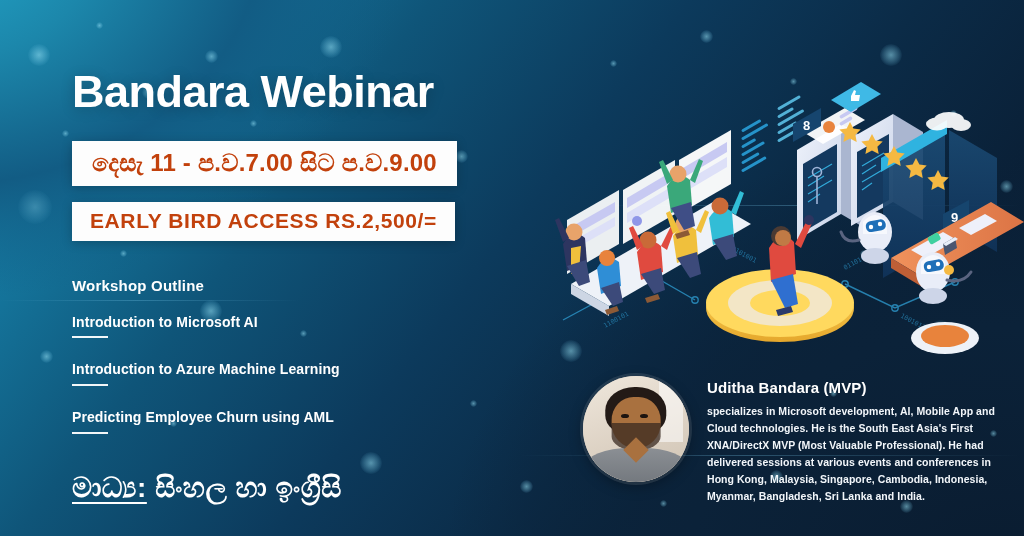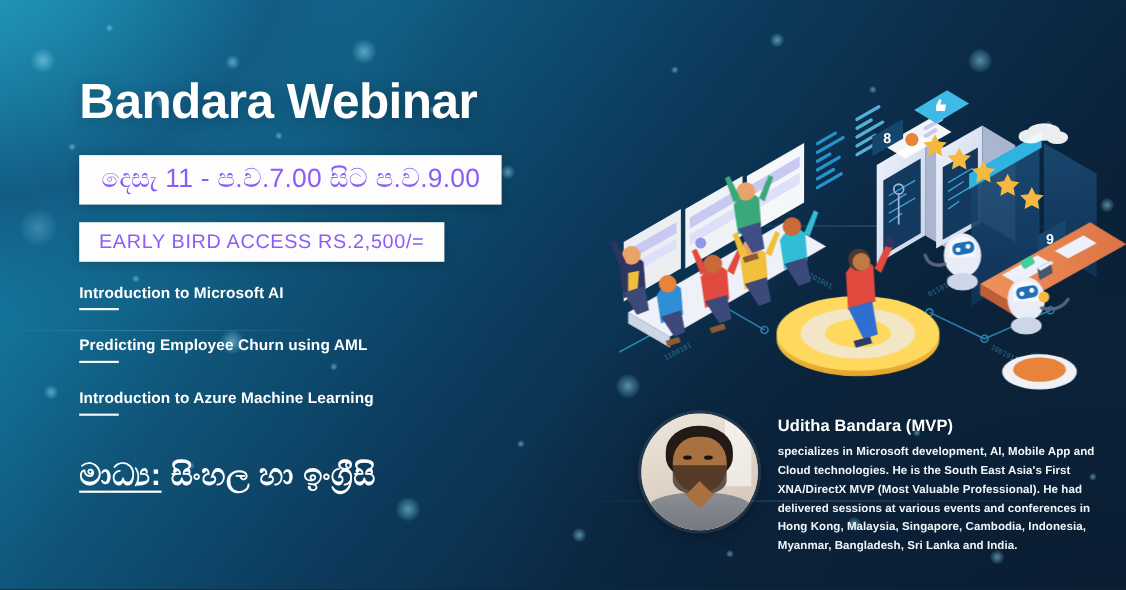--- a/index.html
+++ b/index.html
@@ -45,35 +45,35 @@
     font-weight:bold;
     line-height:1.17;
     letter-spacing:-0.5px;
     text-shadow:0 2px 14px rgba(0,0,0,.22);
   }
   .title .l2 { display:block; }
 
   .badge {
     display:inline-block;
     background:#fdfdfd;
-    color:#8b5cf6;
-    font-weight:normal;
+    color:#c2410c;
+    font-weight:bold;
     white-space:nowrap;
     box-shadow:0 2px 10px rgba(0,0,0,.22);
   }
   .badge-date {
     margin-top:22px;
     padding:8px 20px 9px 20px;
     font-size:24px;
     letter-spacing:.2px;
   }
   .badge-price {
     margin-top:16px;
     padding:7px 18px 8px 18px;
-    font-size:18px;
+    font-size:21px;
     letter-spacing:.6px;
   }
 
   .outline-heading {
     margin-top:36px;
     color:#ffffff;
     font-size:15px;
     font-weight:bold;
     letter-spacing:.2px;
   }
@@ -454,32 +454,33 @@
   <div class="left">
 
     <h1 class="title">
       <span class="l2">Bandara Webinar</span>
     </h1>
 
     <div class="badge badge-date">දෙසැ 11 - ප.ව.7.00 සිට ප.ව.9.00</div>
     <br>
     <div class="badge badge-price">EARLY BIRD ACCESS RS.2,500/=</div>
 
+    <div class="outline-heading">Workshop Outline</div>
 
     <div class="outline-list">
       <div class="outline-item">
         <div class="outline-text">Introduction to Microsoft AI</div>
         <div class="outline-rule"></div>
       </div>
       <div class="outline-item">
-        <div class="outline-text">Predicting Employee Churn using AML</div>
+        <div class="outline-text">Introduction to Azure Machine Learning</div>
         <div class="outline-rule"></div>
       </div>
       <div class="outline-item">
-        <div class="outline-text">Introduction to Azure Machine Learning</div>
+        <div class="outline-text">Predicting Employee Churn using AML</div>
         <div class="outline-rule"></div>
       </div>
     </div>
 
     <div class="medium-line">
       <span class="u">මාධ්‍ය:</span>
       <span>සිංහල හා ඉංග්‍රීසි</span>
     </div>
   </div>
 

